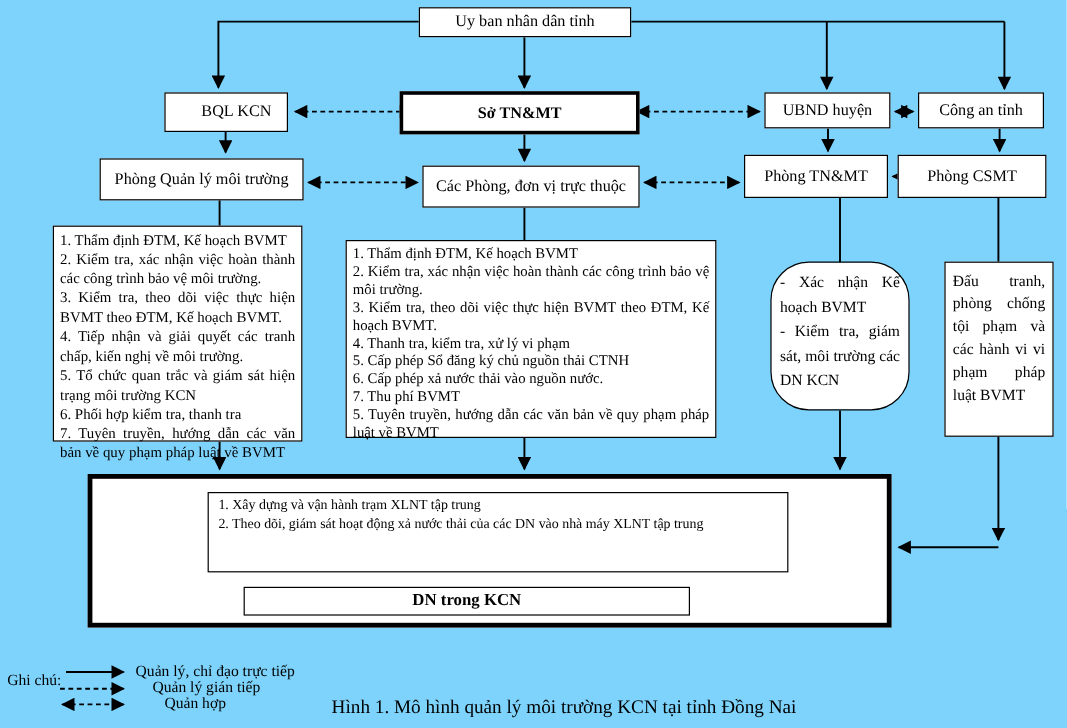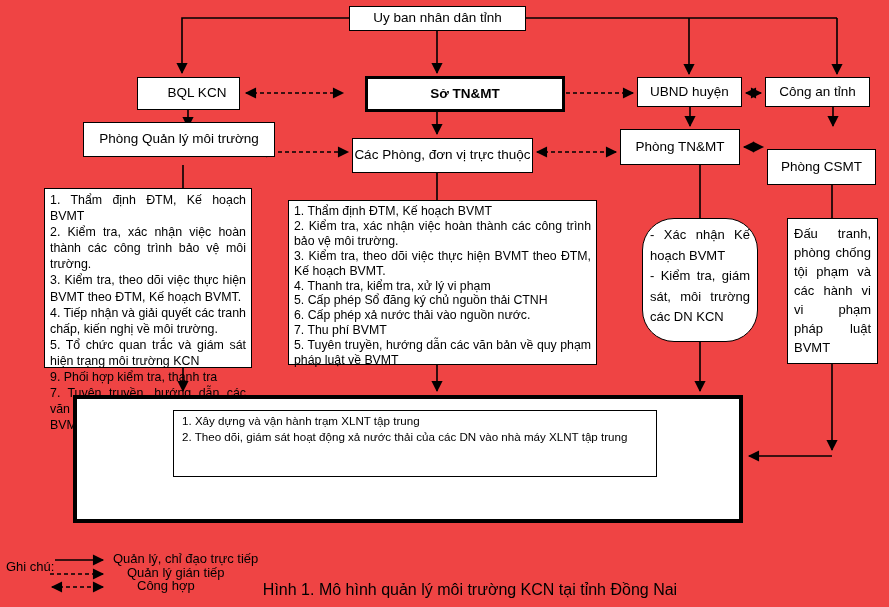--- a/index.html
+++ b/index.html
@@ -1,18 +1,18 @@
 <!DOCTYPE html>
 <html><head>
 <meta charset="utf-8">
 <style>
   html,body{margin:0;padding:0;background:#fff;}
   .canvas{
-    position:relative;width:889px;height:607px;background:#ef4444;
-    font-family:Liberation Sans, sans-serif;color:#000;
+    position:relative;width:889px;height:607px;background:#7dd3fc;
+    font-family:Liberation Serif, serif;color:#000;
     overflow:hidden;
   }
   svg.wires{position:absolute;left:0;top:0;width:889px;height:607px;}
   .node{
     position:absolute;border:1px solid #000;background:#fff;
     display:flex;align-items:center;justify-content:center;
     font-size:13.5px;text-align:center;box-sizing:border-box;line-height:1.1;
   }
   .node.bold{font-weight:bold;}
   .node.thick{border-width:3px;}
@@ -86,36 +86,36 @@
 
       <line x1="55" y1="560" x2="103" y2="560" marker-end="url(#ah)"></line>
       <line x1="50" y1="574" x2="103" y2="574" stroke-dasharray="4 3" marker-end="url(#ah)"></line>
       <line x1="52" y1="587" x2="103" y2="587" stroke-dasharray="4 3" marker-start="url(#ah)" marker-end="url(#ah)"></line>
     </g>
   </svg>
 
   <div class="node" style="left:349px;top:6px;width:177px;height:25px;">Uy ban nhân dân tỉnh</div>
 
   <div class="node" style="left:137px;top:77px;width:103px;height:33px;padding-left:17px;">BQL KCN</div>
-  <div class="node bold thick" style="left:365px;top:76px;width:200px;height:36px;">Sở TN&amp;MT</div>
+  <div class="node bold thick" style="left:333px;top:76px;width:200px;height:36px;">Sở TN&amp;MT</div>
   <div class="node" style="left:637px;top:77px;width:105px;height:30px;">UBND huyện</div>
   <div class="node" style="left:765px;top:77px;width:105px;height:30px;">Công an tỉnh</div>
 
-  <div class="node" style="left:83px;top:122px;width:192px;height:35px;">Phòng Quản lý môi trường</div>
+  <div class="node" style="left:83px;top:132px;width:170px;height:35px;">Phòng Quản lý môi trường</div>
   <div class="node" style="left:352px;top:138px;width:181px;height:35px;">Các Phòng, đơn vị trực thuộc</div>
   <div class="node" style="left:620px;top:129px;width:120px;height:36px;">Phòng TN&amp;MT</div>
-  <div class="node" style="left:767px;top:129px;width:109px;height:36px;margin-top:20px;">Phòng CSMT</div>
+  <div class="node" style="left:748px;top:129px;width:124px;height:36px;">Phòng CSMT</div>
 
   <div class="listbox" style="left:44px;top:188px;width:208px;height:180px;">
     <div class="li">1. Thẩm định ĐTM, Kế hoạch BVMT</div>
     <div class="li">2. Kiểm tra, xác nhận việc hoàn thành các công trình bảo vệ môi trường.</div>
     <div class="li">3. Kiểm tra, theo dõi việc thực hiện BVMT theo ĐTM, Kế hoạch BVMT.</div>
     <div class="li">4. Tiếp nhận và giải quyết các tranh chấp, kiến nghị về môi trường.</div>
     <div class="li">5. Tổ chức quan trắc và giám sát hiện trạng môi trường KCN</div>
-    <div class="li">9. Phối hợp kiểm tra, thanh tra</div>
+    <div class="li">6. Phối hợp kiểm tra, thanh tra</div>
     <div class="li">7. Tuyên truyền, hướng dẫn các văn bản về quy phạm pháp luật về BVMT</div>
   </div>
 
   <div class="listbox" style="left:288px;top:200px;width:309px;height:165px;line-height:14.9px;font-size:12.3px;">
     <div class="li">1. Thẩm định ĐTM, Kế hoạch BVMT</div>
     <div class="li">2. Kiểm tra, xác nhận việc hoàn thành các công trình bảo vệ môi trường.</div>
     <div class="li">3. Kiểm tra, theo dõi việc thực hiện BVMT theo ĐTM, Kế hoạch BVMT.</div>
     <div class="li">4. Thanh tra, kiểm tra, xử lý vi phạm</div>
     <div class="li">5. Cấp phép Sổ đăng ký chủ nguồn thải CTNH</div>
     <div class="li">6. Cấp phép xả nước thải vào nguồn nước.</div>
@@ -130,21 +130,22 @@
 
   <div class="listbox" style="left:787px;top:218px;width:91px;height:146px;padding:5px 6px 0 6px;font-size:13px;line-height:19px;">Đấu tranh, phòng chống tội phạm và các hành vi vi phạm pháp luật BVMT</div>
 
   <div class="bigbox" style="left:73px;top:395px;width:670px;height:128px;"></div>
 
   <div class="companybox" style="left:173px;top:410px;width:484px;height:67px;">
     <div class="item">1. Xây dựng và vận hành trạm XLNT tập trung</div>
     <div class="item">2. Theo dõi, giám sát hoạt động xả nước thải của các DN vào nhà máy XLNT tập trung</div>
   </div>
 
+  <div class="dnbox" style="left:203px;top:489px;width:372px;height:24px;">DN trong KCN</div>
 
   <div class="txt" style="left:6px;top:560px;">Ghi chú:</div>
   <div class="txt" style="left:113px;top:552px;">Quản lý, chỉ đạo trực tiếp</div>
   <div class="txt" style="left:127px;top:566px;">Quản lý gián tiếp</div>
-  <div class="txt" style="left:137px;top:579px;">Công hợp</div>
+  <div class="txt" style="left:137px;top:579px;">Quản hợp</div>
 
   <div class="caption" style="left:240px;top:581px;width:460px;">Hình 1. Mô hình quản lý môi trường KCN tại tỉnh Đồng Nai</div>
 
 </div>
 
 </body></html>

